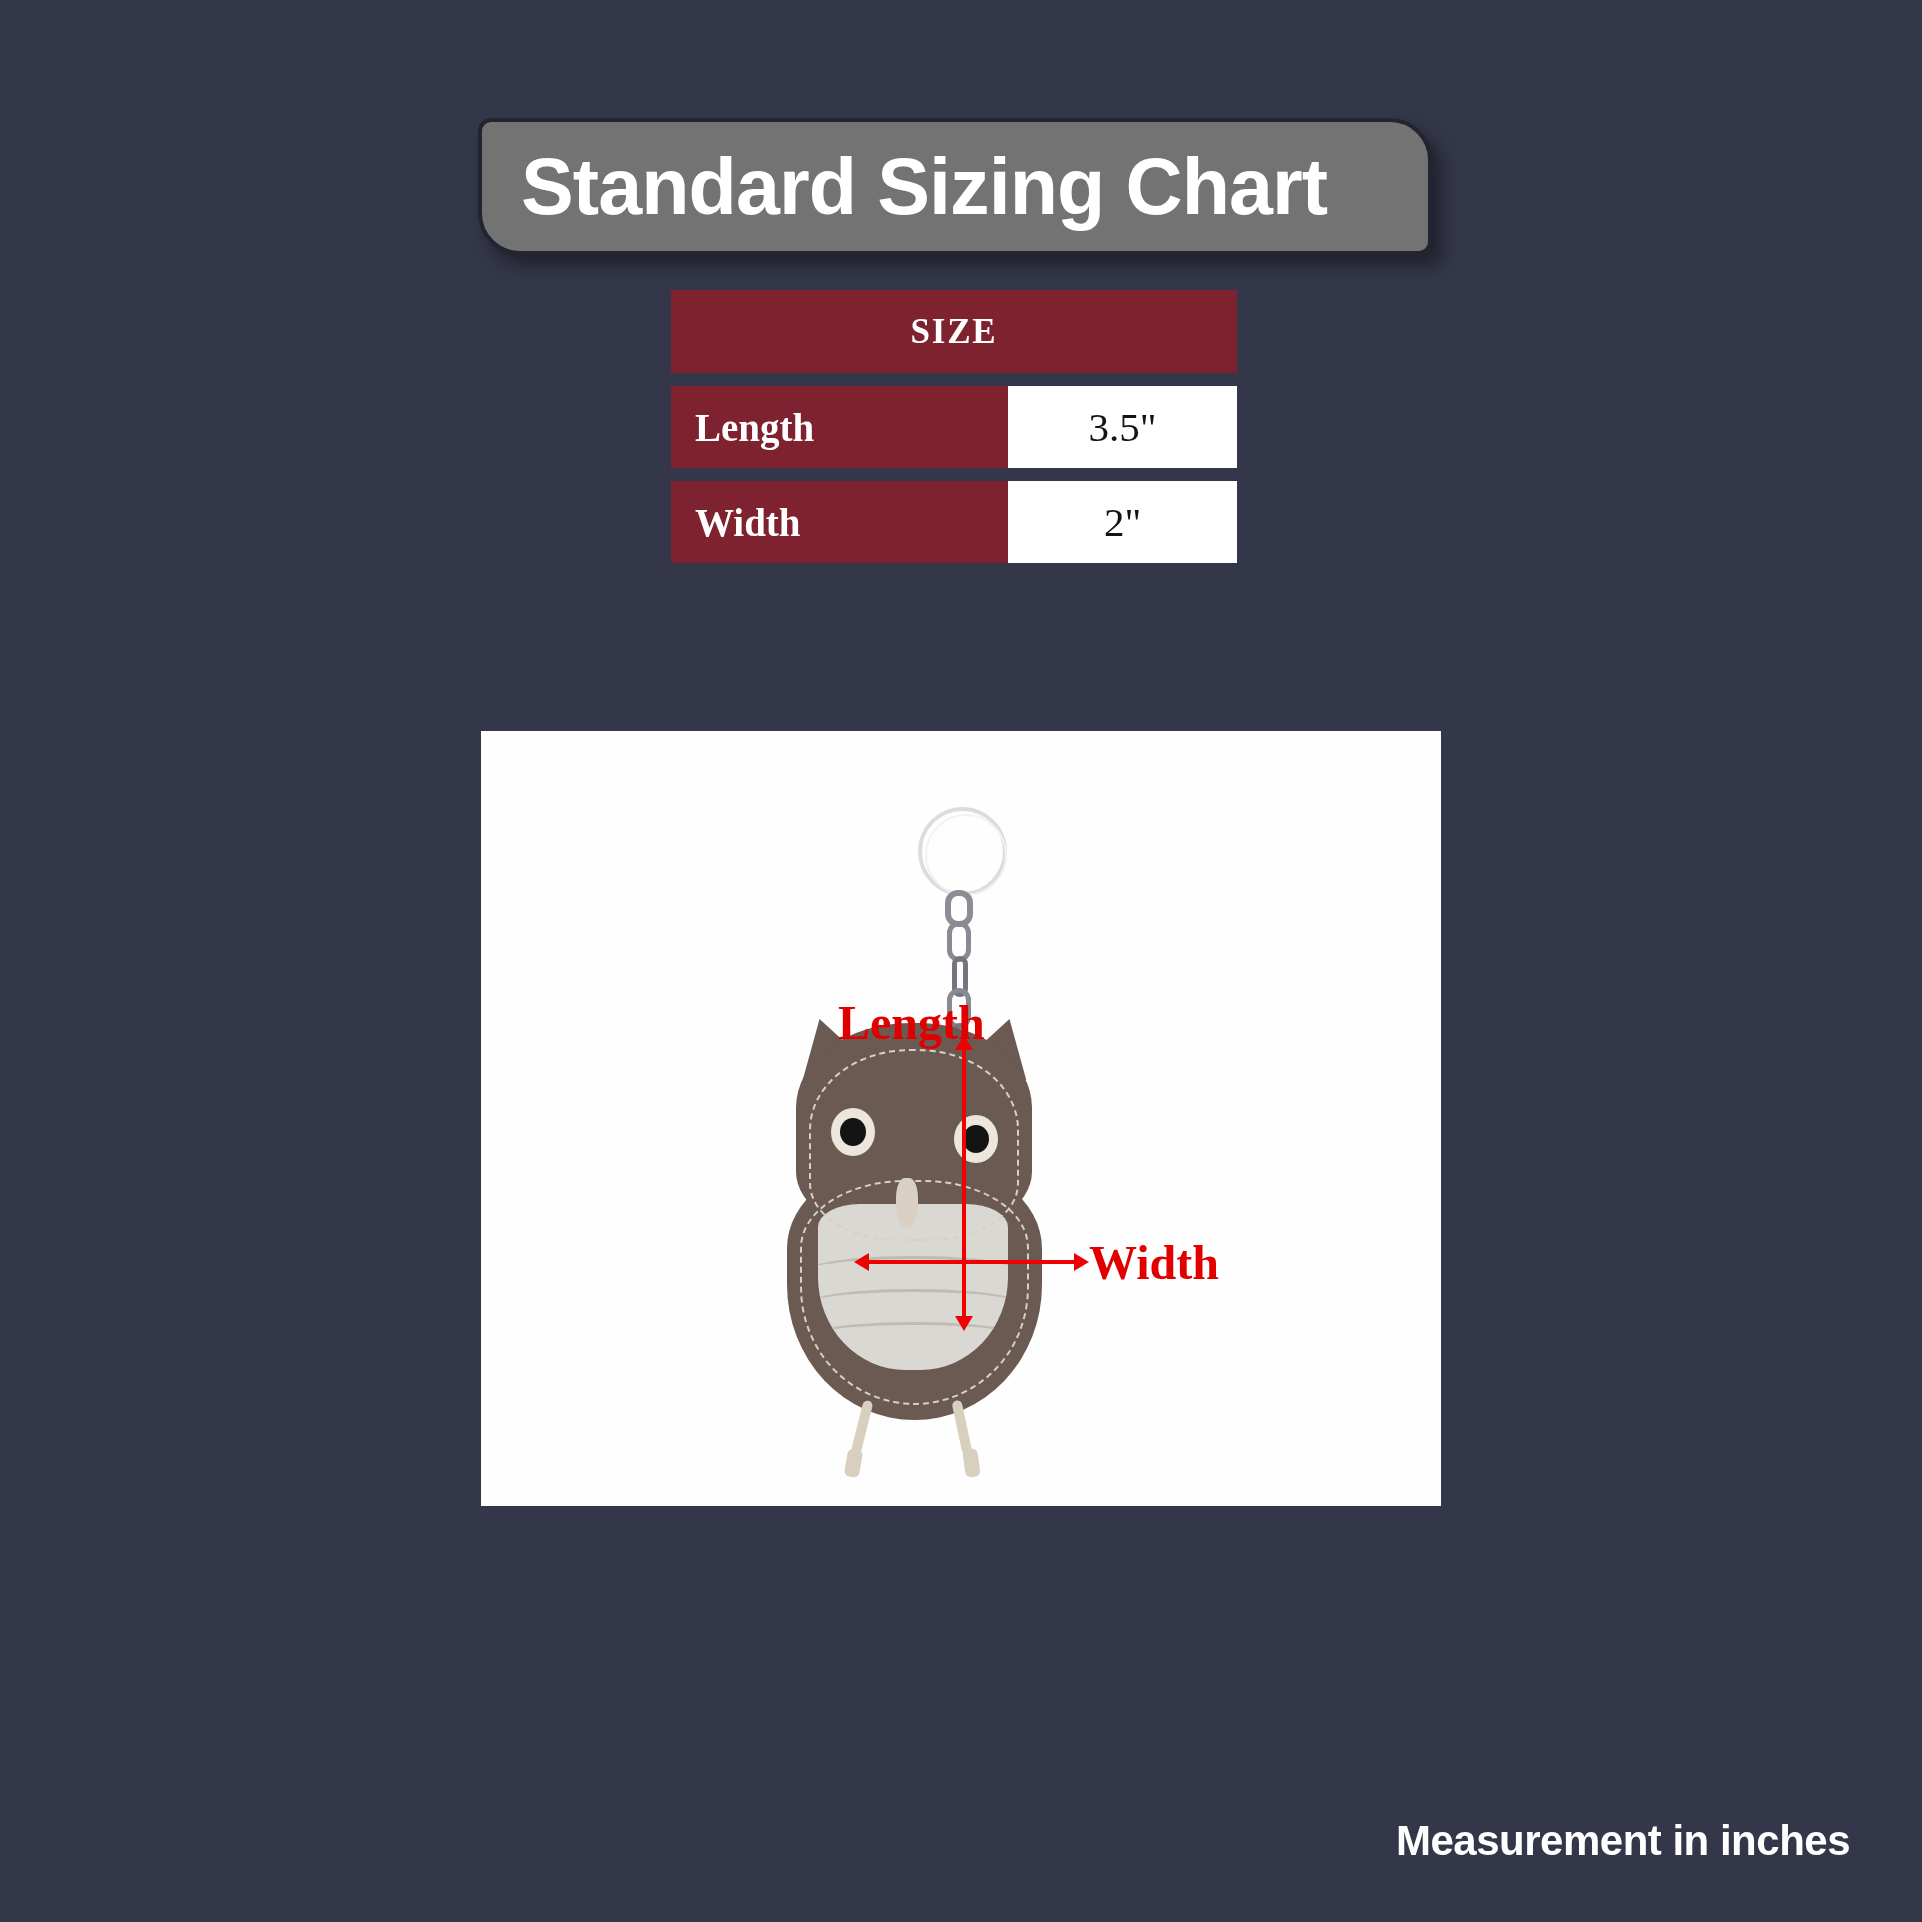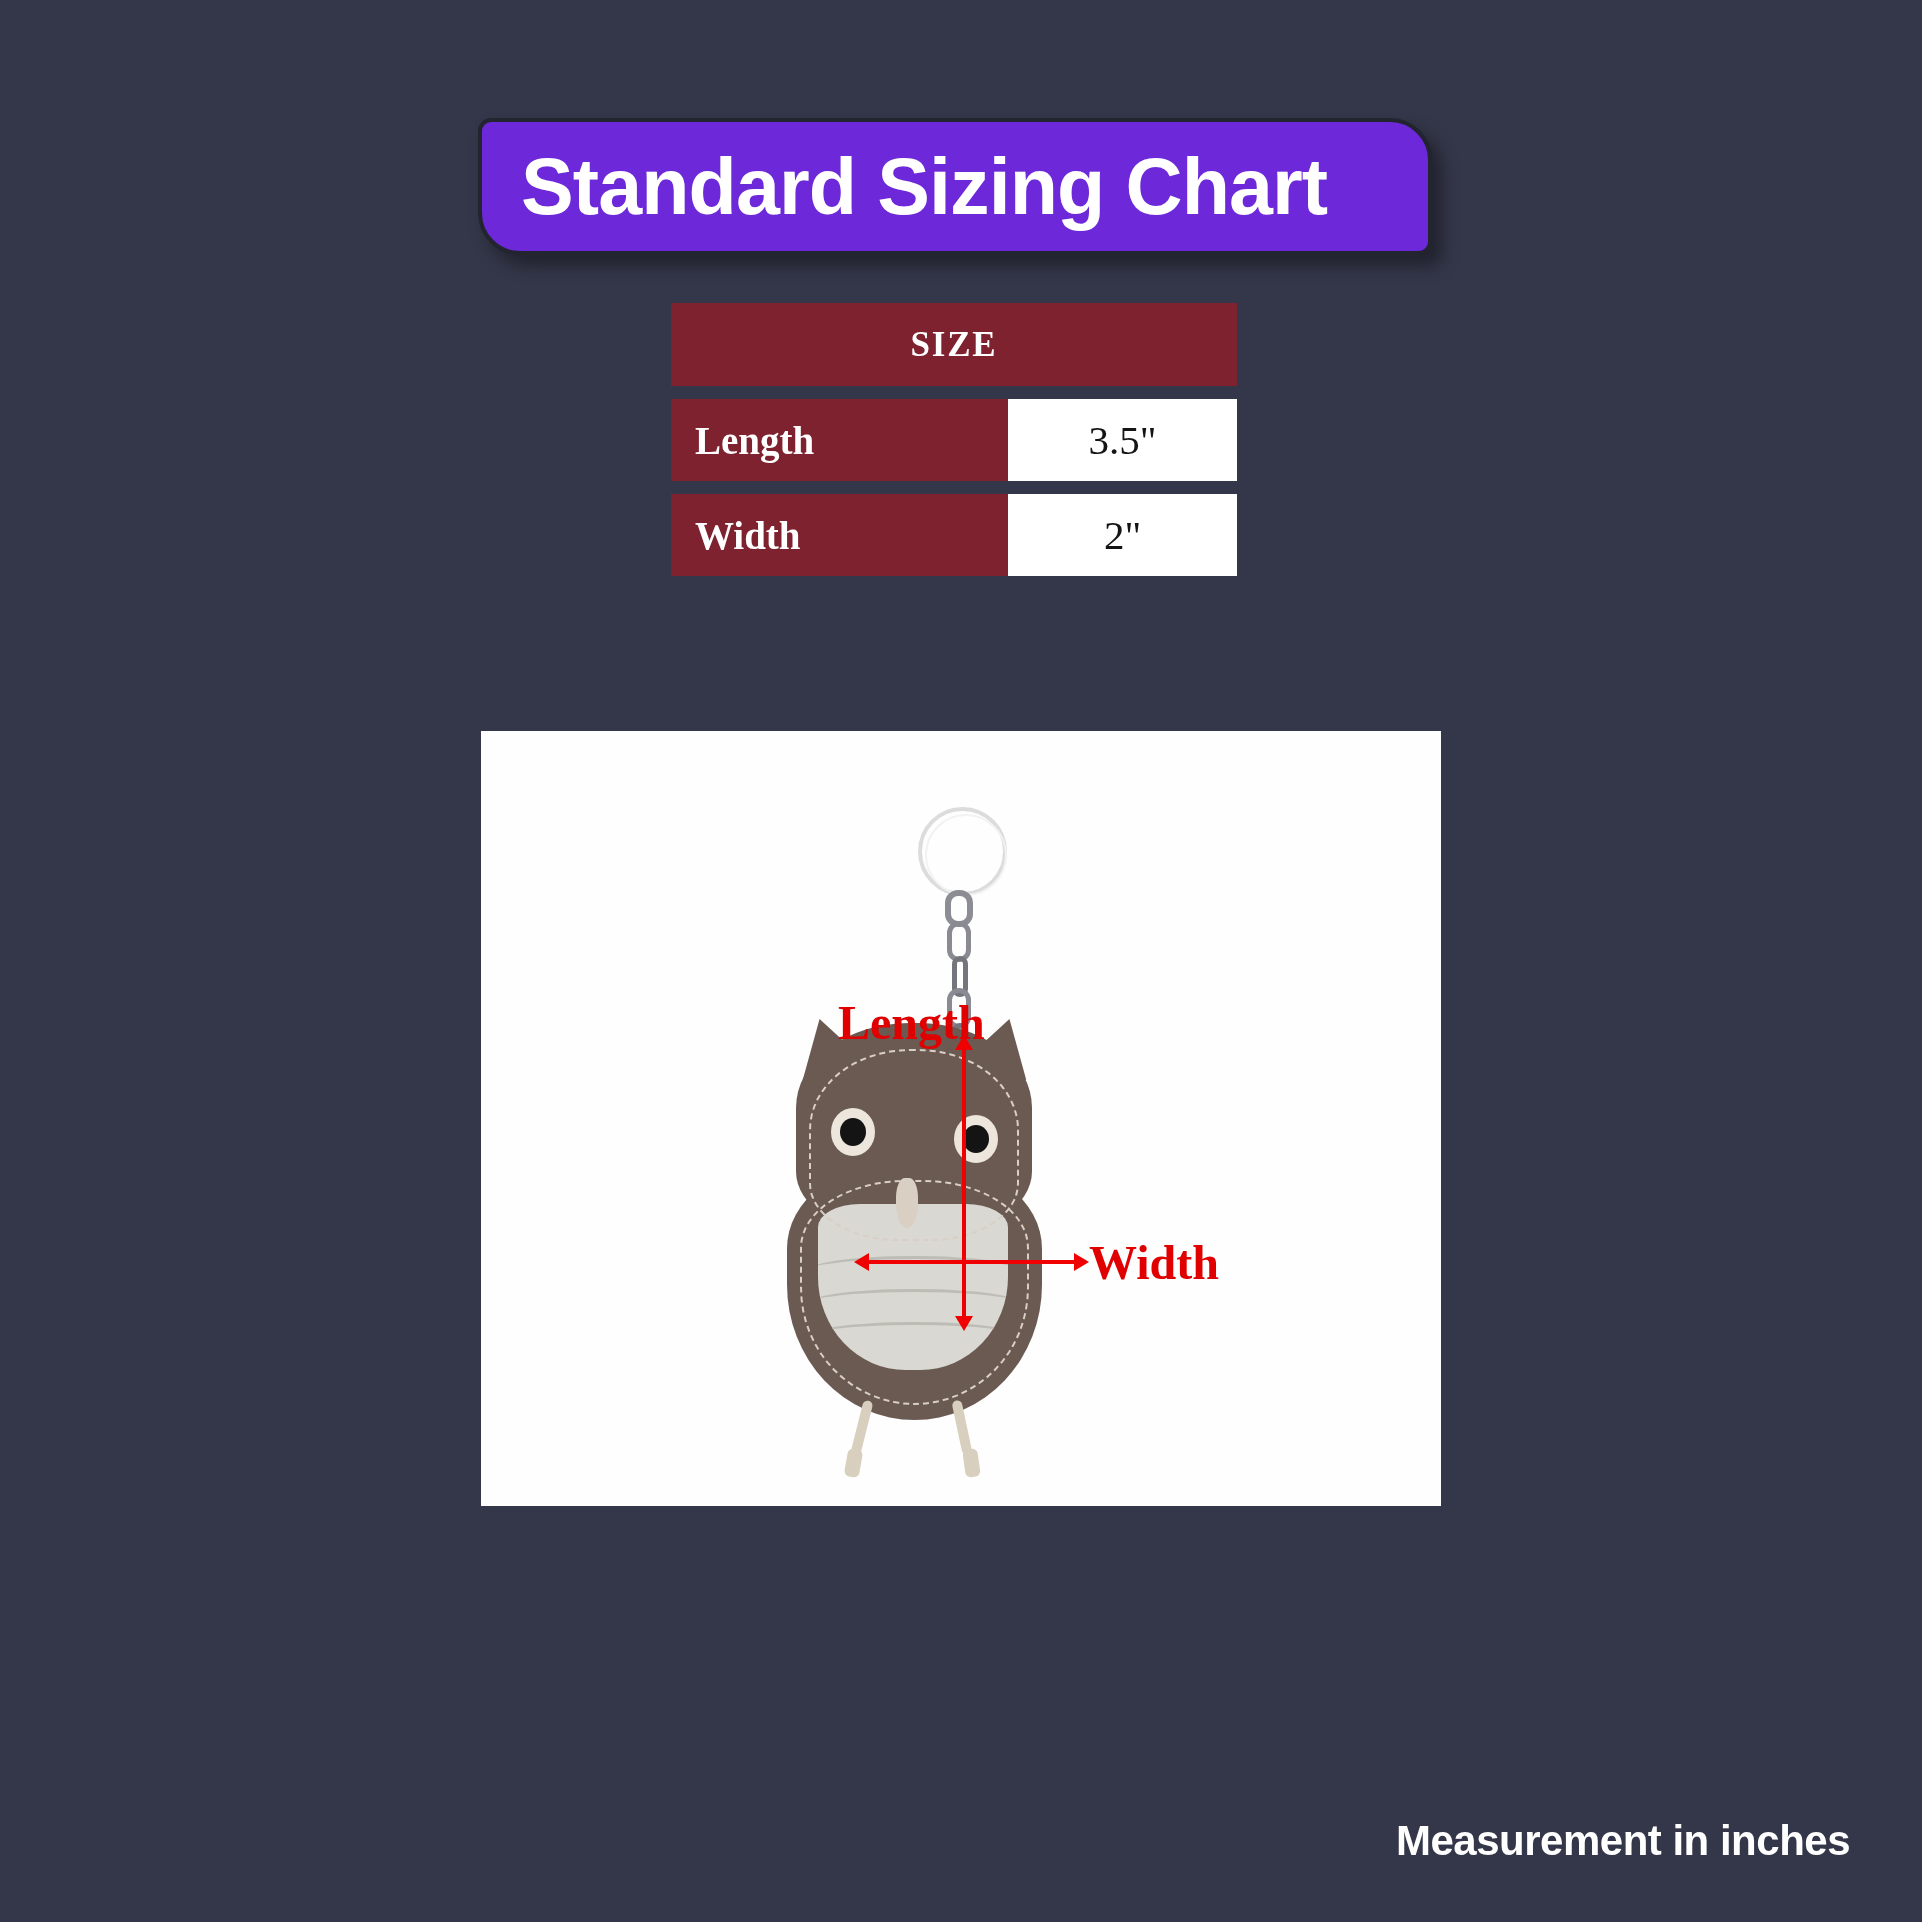--- a/index.html
+++ b/index.html
@@ -9,40 +9,40 @@
     font-family:"Liberation Sans", sans-serif;
     position:relative;
     overflow:hidden;
   }
 
   
   #title-banner{
     position:absolute;
     left:478px; top:118px;
     width:954px; height:137px;
-    background:#6d28d9;
+    background:#737373;
     border:4.6px solid #22242F;
     border-radius:13px 42px 13px 42px;
     box-shadow:9.2px 11px 14.8px rgba(18,19,26,.55);
     display:flex; align-items:center;
   }
   #title-text{
     color:#FFFFFF;
     font-size:79px;
     font-weight:bold;
     letter-spacing:-0.9px;
     padding-left:39px;
     line-height:1;
     white-space:nowrap;
   }
 
   
   #size-table{
     position:absolute;
-    left:671px; top:303px;
+    left:671px; top:290px;
     width:448px;
   }
   .tbl-header{
     width:566px; height:83px;
     background:#7E2230;
     display:flex; align-items:center; justify-content:center;
   }
   .tbl-header span{
     color:#FFFFFF;
     font-family:"Liberation Serif", serif;

